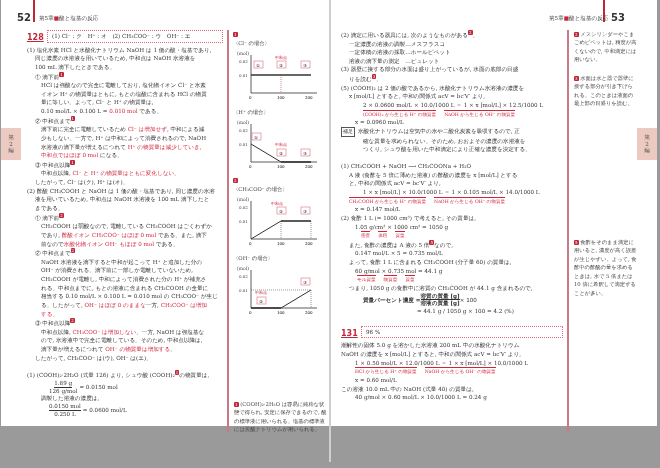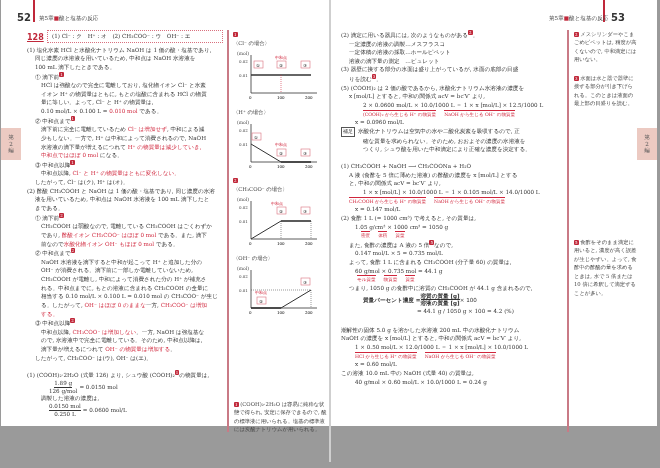--- a/index.html
+++ b/index.html
@@ -255,20 +255,24 @@
           <span>質量パーセント濃度 = </span>
           <span style="display:inline-flex;flex-direction:column;align-items:center;line-height:1.2">
               <span style="border-bottom:1px solid #333">溶質の質量 [g]</span>
               <span>溶液の質量 [g]</span>
             </span>
           <span style="font-weight:normal"> × 100</span>
         </div>
         <div class="ln" style="padding-left:76px">= 44.1 g / 1050 g × 100 = 4.2 (%)</div>
       </div>
       <div style="height:10px"></div>
+      <div class="pnbox">
+        <span class="pnlabel">131</span>
+        <span class="ansbox">96 %</span>
+      </div>
       <div>
         <div class="ln">潮解性の固体 5.0 g を溶かした水溶液 200 mL 中の水酸化ナトリウム</div>
         <div class="ln">NaOH の濃度を x [mol/L] とすると, 中和の関係式 acV = bc′V′ より,</div>
         <div class="ln ind2">1 × 0.50 mol/L × 12.0/1000 L ＝ 1 × x [mol/L] × 10.0/1000 L</div>
         <div class="ln ind2"><span class="ulbl">HCl から生じる H⁺ の物質量</span><span class="ulbl">NaOH から生じる OH⁻ の物質量</span></div>
         <div class="ln ind2">x = 0.60 mol/L</div>
         <div class="ln">この溶液 10.0 mL 中の NaOH (式量 40) の質量は,</div>
         <div class="ln ind2">40 g/mol × 0.60 mol/L × 10.0/1000 L = 0.24 g</div>
       </div>
     </div>

